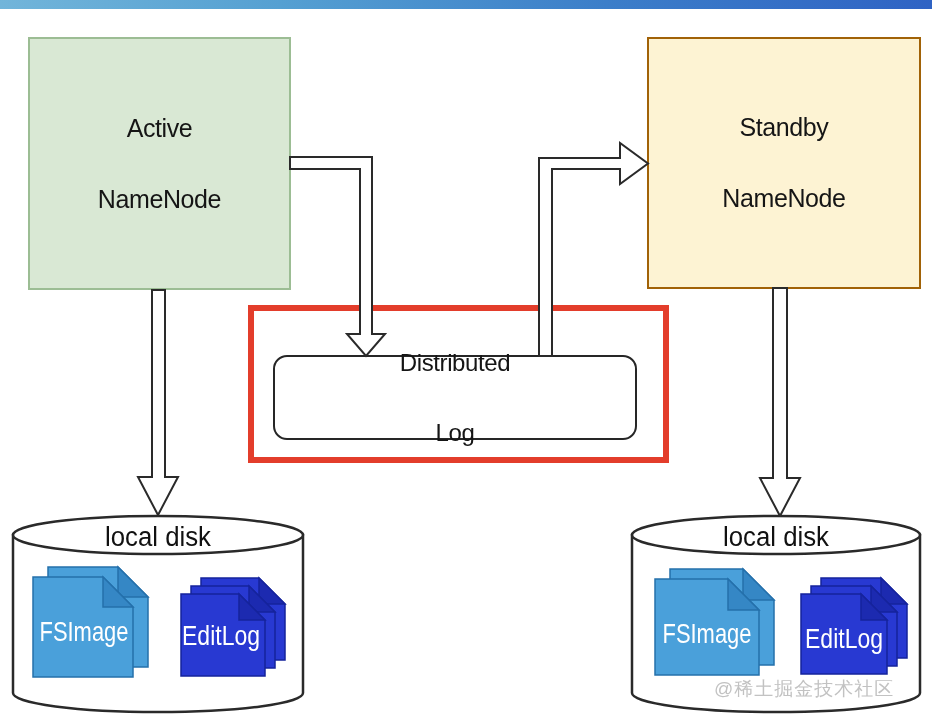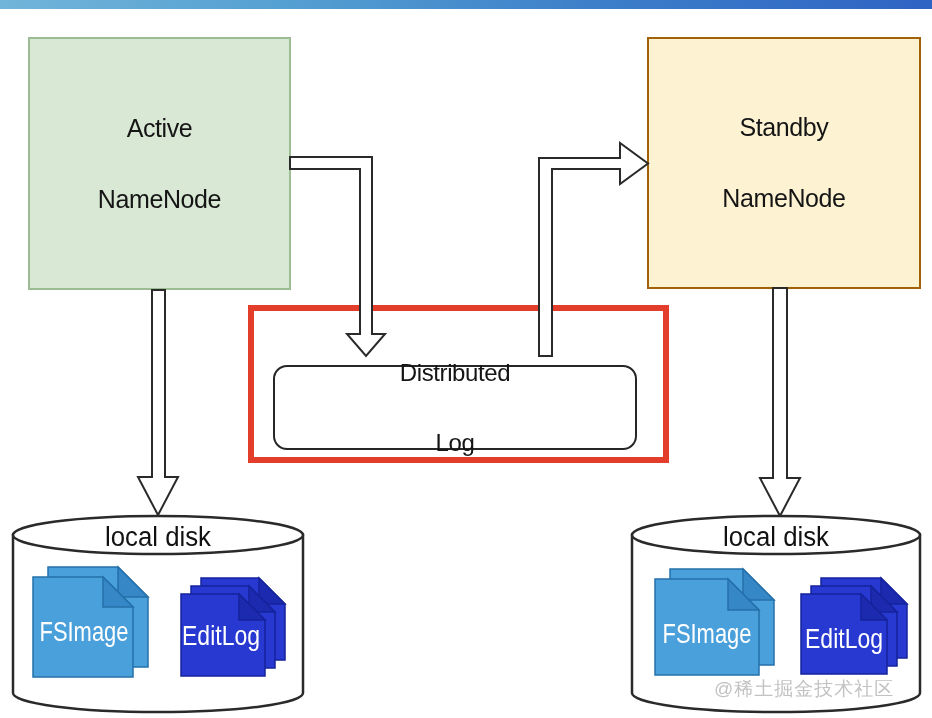--- a/index.html
+++ b/index.html
@@ -24,21 +24,21 @@
     left:647px;top:37px;width:274px;height:252px;
     background:#fdf3d3;border:2px solid #a16207;
   }
   .red-frame{
     position:absolute;left:248px;top:305px;width:421px;height:158px;
     border:6px solid #e33d2b;box-sizing:border-box;background:transparent;
   }
   .dlog-node{
     left:273px;top:355px;width:364px;height:85px;
     background:#ffffff;border:2px solid #262626;border-radius:14px;
-    font-size:24px;line-height:30px;margin-top:10px;
+    font-size:24px;line-height:30px;
   }
   .overlay{position:absolute;left:0;top:0;width:932px;height:718px;}
   .watermark{
     position:absolute;left:714px;top:676px;width:186px;
     font-size:19px;letter-spacing:1px;color:#c2c2c2;white-space:nowrap;
   }
   svg text{font-family:"Liberation Sans",sans-serif;}
   .disk-label{fill:#111111;font-size:27px;}
   .doc-label{fill:#ffffff;font-size:28px;}
 </style>

